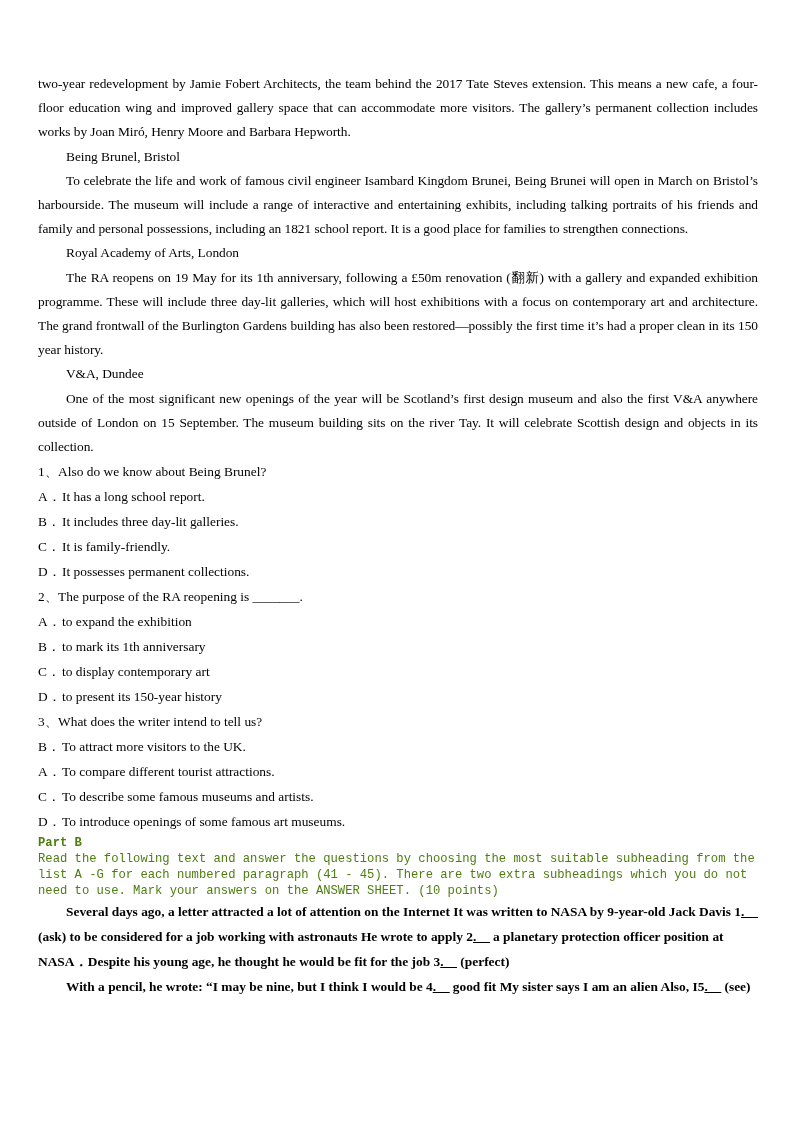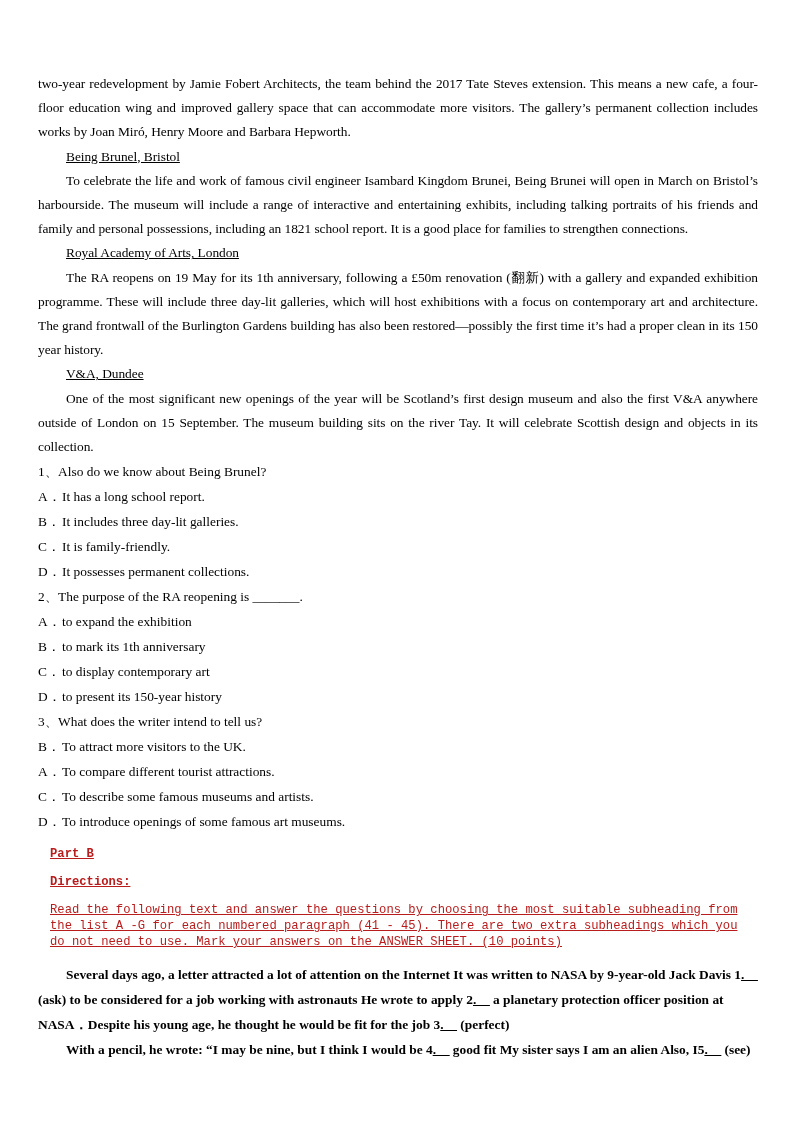--- a/index.html
+++ b/index.html
@@ -1,23 +1,23 @@
 <!DOCTYPE html>
 <html><head>
 <meta charset="utf-8">
 <style>
   html, body { margin: 0; padding: 0; background: #ffffff; }
   body { width: 794px; height: 1123px; position: relative; overflow: hidden; color: #000; }
   .page { position: absolute; left: 38px; top: 72px; width: 720px; }
   .p { font-family: "Liberation Serif", serif; font-size: 13.4px; line-height: 24.2px; margin: 0; text-align: justify; text-align-last: left; letter-spacing: -0.05px; }
   .indent { text-indent: 28px; }
-  .heading { padding-left: 28px; text-decoration: underline; }
+  .heading { padding-left: 28px; }
   .q, .opt { font-family: "Liberation Serif", serif; font-size: 13.4px; line-height: 25px; margin: 0; }
   .opt .letter { display: inline-block; width: 24px; }
-  .mono { font-family: "Liberation Mono", monospace; font-size: 12.2px; line-height: 16px; margin: 12px; color: #b91c1c; text-decoration: underline; }
+  .mono { font-family: "Liberation Mono", monospace; font-size: 12.2px; line-height: 16px; margin: 0; color: #4d7c0f; }
   .mono.bold { font-weight: bold; }
   .partb { margin-top: 1px; }
   .blank { text-decoration: underline; }
   .p2 { font-family: "Liberation Serif", serif; font-size: 13.4px; line-height: 25px; margin: 0; font-weight: bold; }
 </style>
 </head>
 <body>
 
 <div class="page">
 
@@ -51,21 +51,20 @@
   <div>
     <p class="q"><span>3、</span><span>What does the writer intend to tell us?</span></p>
     <p class="opt"><span class="letter">B．</span><span>To attract more visitors to the UK.</span></p>
     <p class="opt"><span class="letter">A．</span><span>To compare different tourist attractions.</span></p>
     <p class="opt"><span class="letter">C．</span><span>To describe some famous museums and artists.</span></p>
     <p class="opt"><span class="letter">D．</span><span>To introduce openings of some famous art museums.</span></p>
   </div>
 
   <div class="partb">
     <p class="mono bold">Part B</p>
-    <p class="mono bold">Directions:</p>
     <p class="mono">Read the following text and answer the questions by choosing the most suitable subheading from the list A -G for each numbered paragraph (41 - 45). There are two extra subheadings which you do not need to use. Mark your answers on the ANSWER SHEET. (10 points)</p>
 
     <p class="p2 indent"><span>Several days ago, a letter attracted a lot of attention on the Internet It was written to NASA by 9-year-old Jack Davis 1</span><span class="blank">.__</span><span> (ask) to be considered for a job working with astronauts He wrote to apply 2</span><span class="blank">.__</span><span> a planetary protection officer position at NASA．Despite his young age, he thought he would be fit for the job 3</span><span class="blank">.__</span><span> (perfect)</span></p>
 
     <p class="p2 indent"><span>With a pencil, he wrote: “I may be nine, but I think I would be 4</span><span class="blank">.__</span><span> good fit My sister says I am an alien Also, I5</span><span class="blank">.__</span><span> (see)</span></p>
   </div>
 
 </div>
 
 </body></html>

